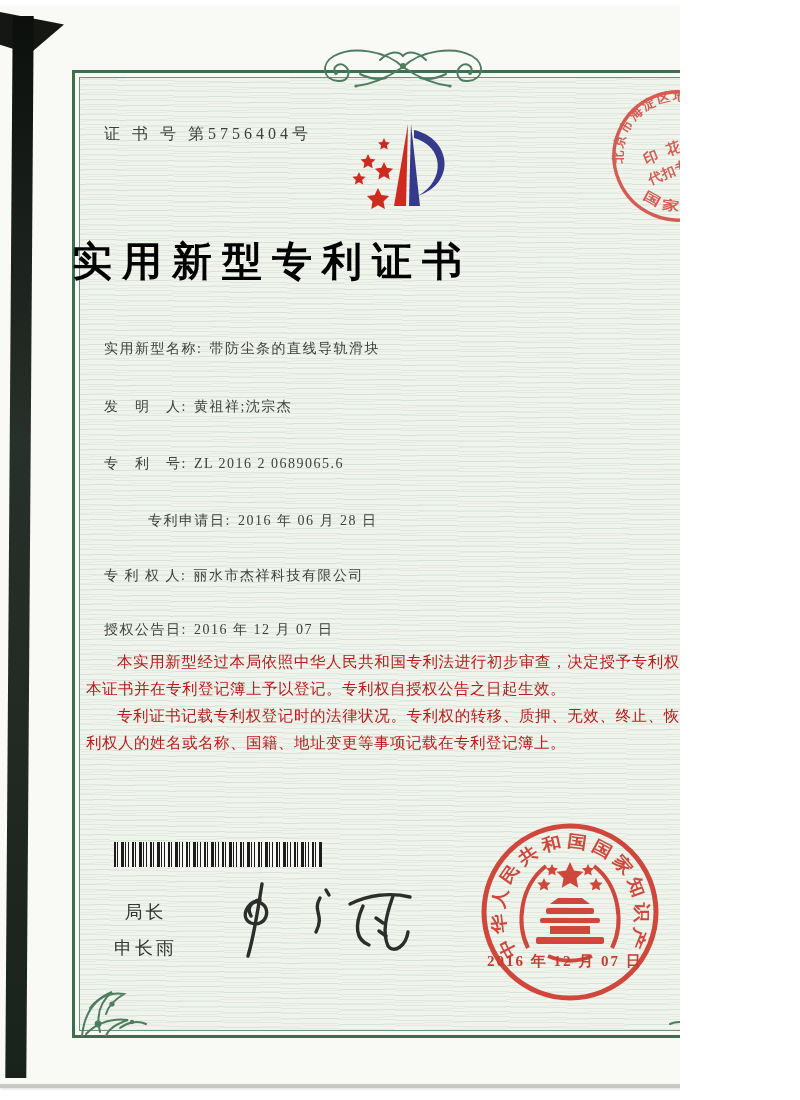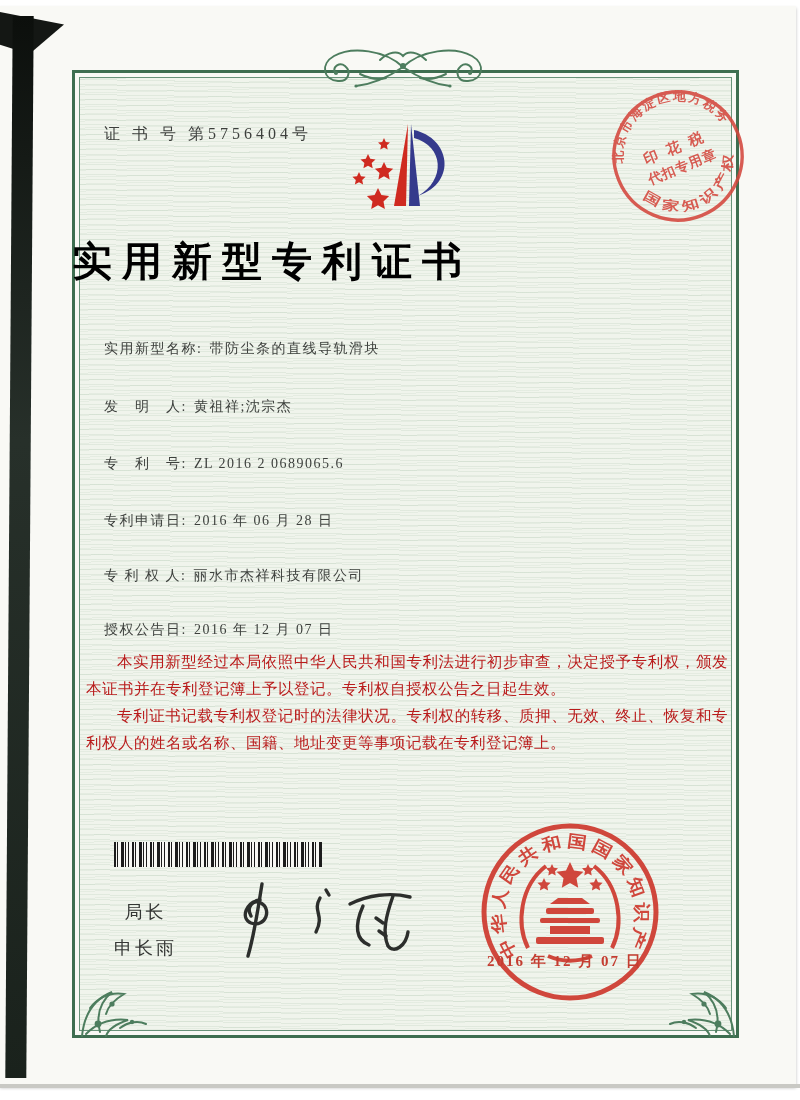--- a/index.html
+++ b/index.html
@@ -1,16 +1,16 @@
 <!DOCTYPE html>
 <html><head>
 <meta charset="utf-8">
 <style>
   html,body{margin:0;padding:0;background:#ffffff;}
-  .stage{position:relative;width:800px;height:1100px;background:#ffffff;overflow:hidden;
+  .stage{position:relative;width:680px;height:1100px;background:#ffffff;overflow:hidden;
          font-family:"Liberation Serif","DejaVu Serif",serif;}
   
   .paper{position:absolute;left:0;top:6px;width:796px;height:1080px;background:#f9f9f5;
          box-shadow:0 2px 3px rgba(0,0,0,.25);}
   
   .scan-strip{position:absolute;left:9px;top:16px;width:21px;height:1062px;
               background:linear-gradient(180deg,#0c0f0c,#27302a 40%,#1a221c);transform:rotate(.4deg);}
   .scan-wedge{position:absolute;left:0;top:12px;width:64px;height:42px;background:#141714;
               clip-path:polygon(0 0,100% 30%,46% 100%,0 78%);}
   .paper-bottom-shadow{position:absolute;left:0;top:1084px;width:800px;height:4px;background:#c9c9c4;}
@@ -26,21 +26,21 @@
   .ornament-corner{position:absolute;width:92px;height:66px;}
   .oc-left{left:76px;top:974px;}
   .oc-right{left:648px;top:974px;transform:scaleX(-1);}
   
   .cert-no{position:absolute;left:104px;top:124px;font-size:16px;letter-spacing:4px;color:#3c3f3c;}
   .logo{position:absolute;left:332px;top:116px;width:148px;height:108px;}
   .title{position:absolute;left:72px;top:234px;width:667px;text-align:left;
          font-size:40px;font-weight:bold;letter-spacing:10px;color:#000000;}
   .fields{position:absolute;left:104px;top:0;width:620px;}
   .field-row{position:absolute;left:0;font-size:14px;color:#3d403d;letter-spacing:1.5px;white-space:nowrap;}
-  .f0{top:340px;} .f1{top:398px;} .f2{top:455px;} .f3{top:512px;} .f4{top:567px;} .f5{top:621px;}
+  .f0{top:340px;} .f1{top:398px;} .f2{top:455px;} .f3{top:512px;margin-left:44px;} .f4{top:567px;} .f5{top:621px;}
   .fv{margin-left:7px;}
   .paras{position:absolute;left:86px;top:648px;width:642px;}
   .paras p{margin:0;font-size:15.5px;line-height:27px;color:#b91c1c;text-indent:2em;
            text-align:justify;letter-spacing:.5px;}
   
   .barcode{position:absolute;left:114px;top:842px;width:208px;height:25px;background:
      repeating-linear-gradient(90deg,#1c1c1c 0 2px,#f8f8f4 2px 3px,#1c1c1c 3px 4px,#f8f8f4 4px 7px,
         #1c1c1c 7px 10px,#f8f8f4 10px 11px,#1c1c1c 11px 12px,#f8f8f4 12px 14px,
         #1c1c1c 14px 15px,#f8f8f4 15px 18px);}
   .signer{position:absolute;left:114px;top:894px;font-size:18px;color:#343634;letter-spacing:3px;line-height:36px;text-align:center;}

